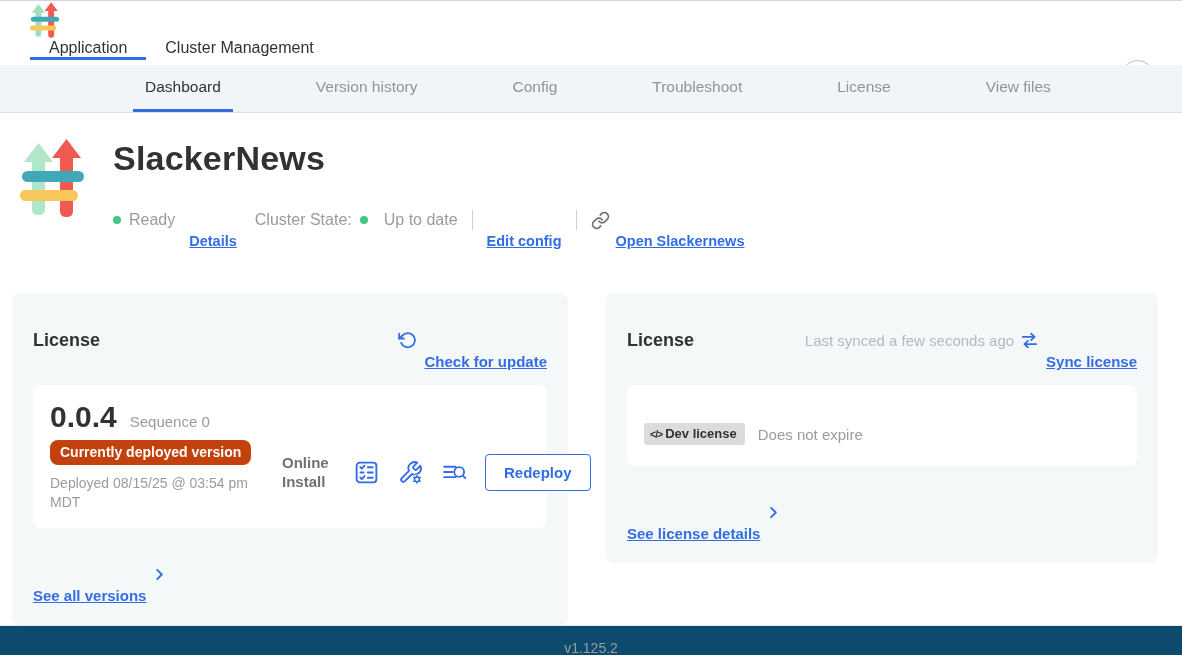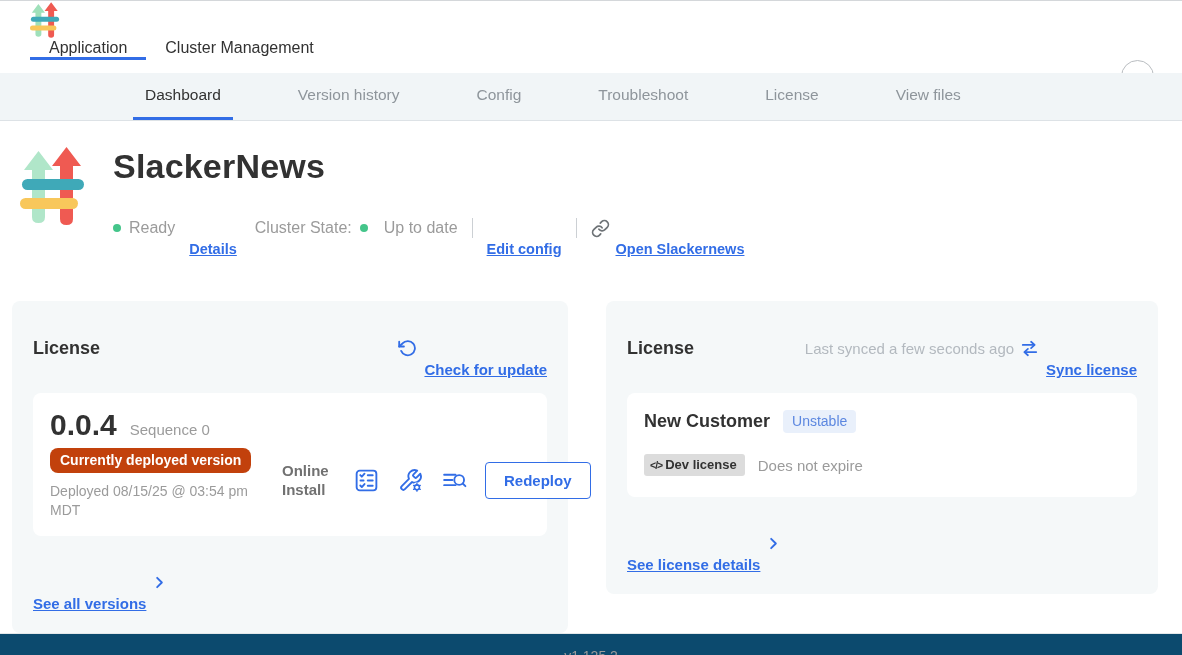--- a/index.html
+++ b/index.html
@@ -28,21 +28,21 @@
   .topbar-right { margin-left:auto; display:flex; align-items:center; }
   .menu-btn {
     width:33px; height:33px; border-radius:50%; border:1px solid #b9bdc1; background:#fff;
     display:flex; align-items:center; justify-content:center; gap:3px; cursor:pointer;
   }
   .menu-btn .dot { width:3.5px; height:3.5px; border-radius:50%; background:#8e9398; }
 
   
   .subnav {
     height:48px; background:#f1f5f7; border-bottom:1px solid #dde2e6;
-    display:flex; align-items:stretch; padding-left:133px; gap:53px; flex-shrink:0;margin-top:8px;
+    display:flex; align-items:stretch; padding-left:133px; gap:71px; flex-shrink:0;
   }
   .subnav-item {
     display:flex; align-items:center; padding:0 12px; font-size:15.5px; color:#8e959b;
     cursor:pointer; border-bottom:3px solid transparent;
   }
   .subnav-item.active { color:#323232; border-bottom:3px solid #326de6; }
 
   
   main { flex:1 1 auto; background:#fff; }
   .app-head { display:flex; padding:24px 0 0 20px; }
@@ -258,24 +258,20 @@
           <svg width="19" height="19" viewBox="0 0 24 24" fill="none" stroke="#326de6" stroke-width="2.2" stroke-linecap="round" stroke-linejoin="round">
             <path d="M3.5 7.5 h14"></path>
               <path d="M14 3.5 l4.5 4 -4.5 4"></path>
             <path d="M20.5 16.5 h-14"></path>
               <path d="M10 12.5 l-4.5 4 4.5 4"></path>
           </svg>
           <a class="lnk" style="font-size:15px">Sync license</a>
         </span>
       </div>
       <div class="inner-card">
-        <div class="cust-row">
-          <span class="cust-name">New Customer</span>
-          <span class="chan-badge">Unstable</span>
-        </div>
         <div class="lic-row">
           <span class="dev-badge">
             <span class="code-glyph">&lt;/&gt;</span>
             <span>Dev license</span>
           </span>
           <span class="expiry">Does not expire</span>
         </div>
       </div>
       <span class="see-link">
         <a class="lnk">See license details</a>

